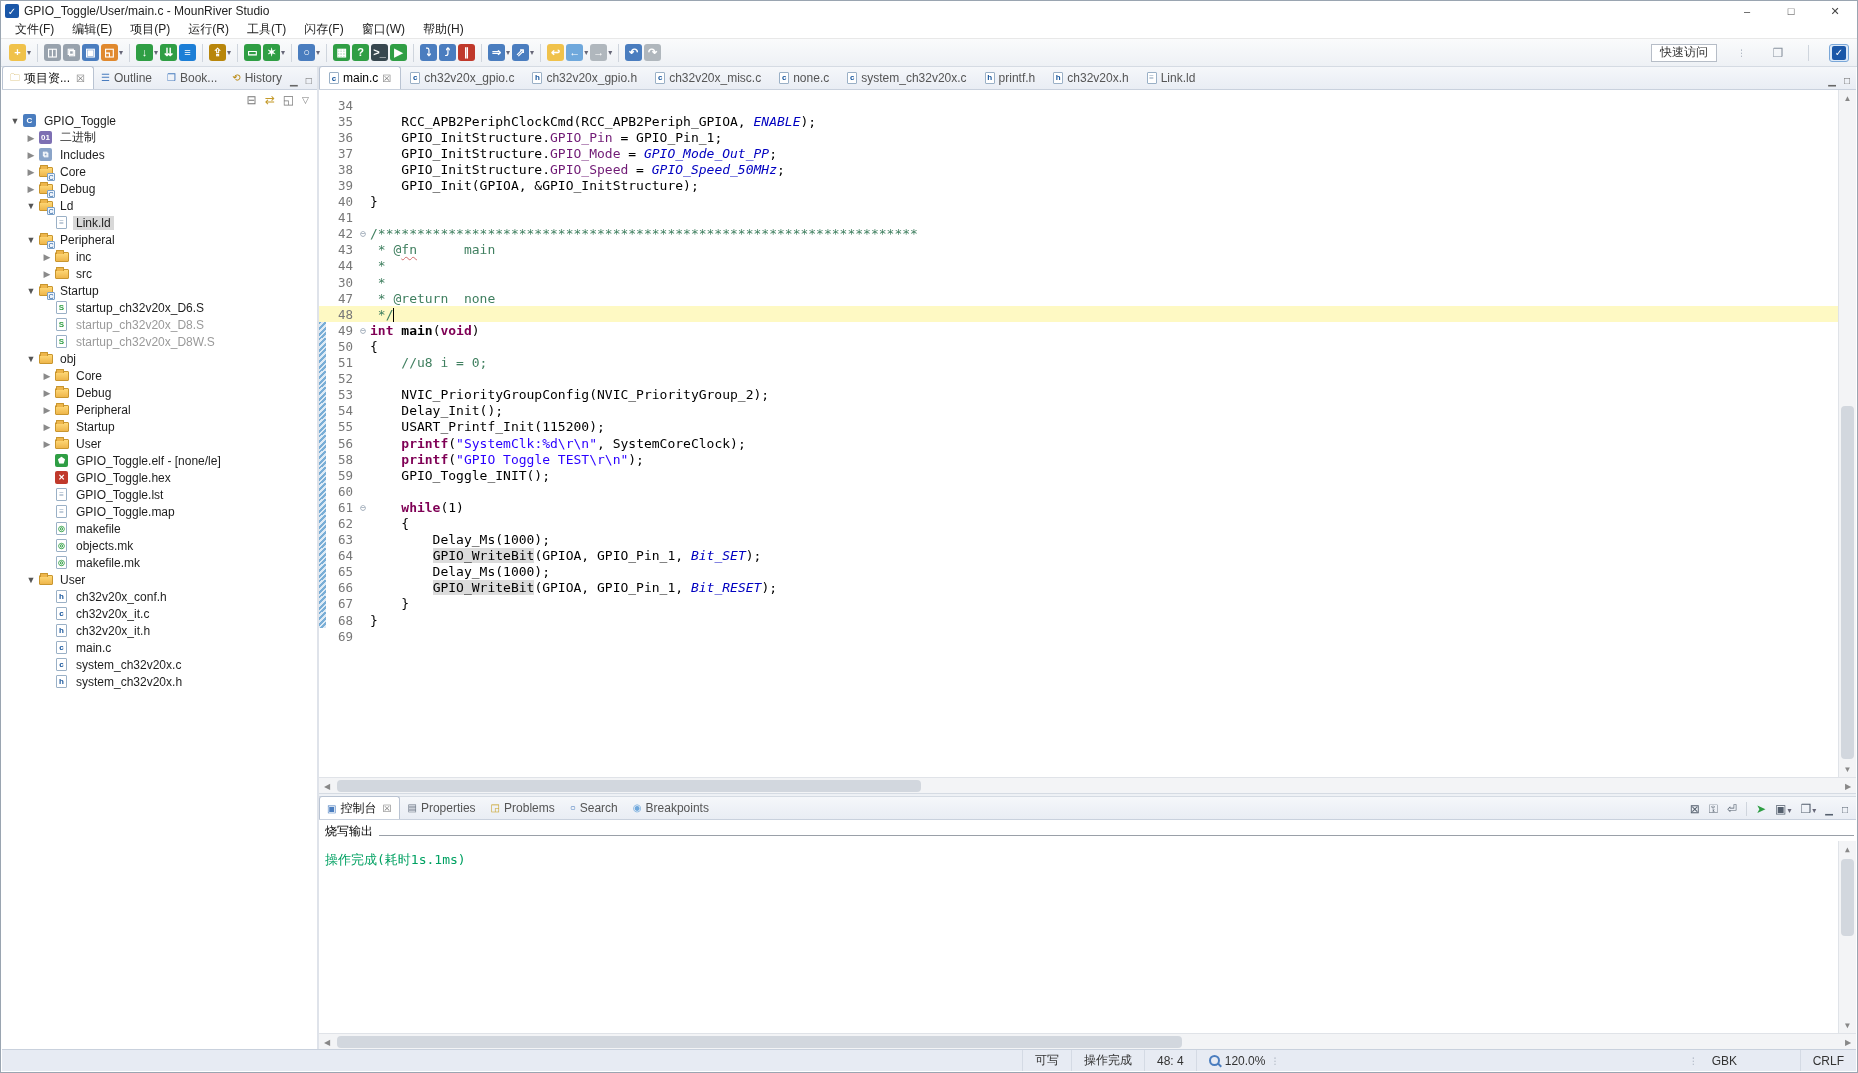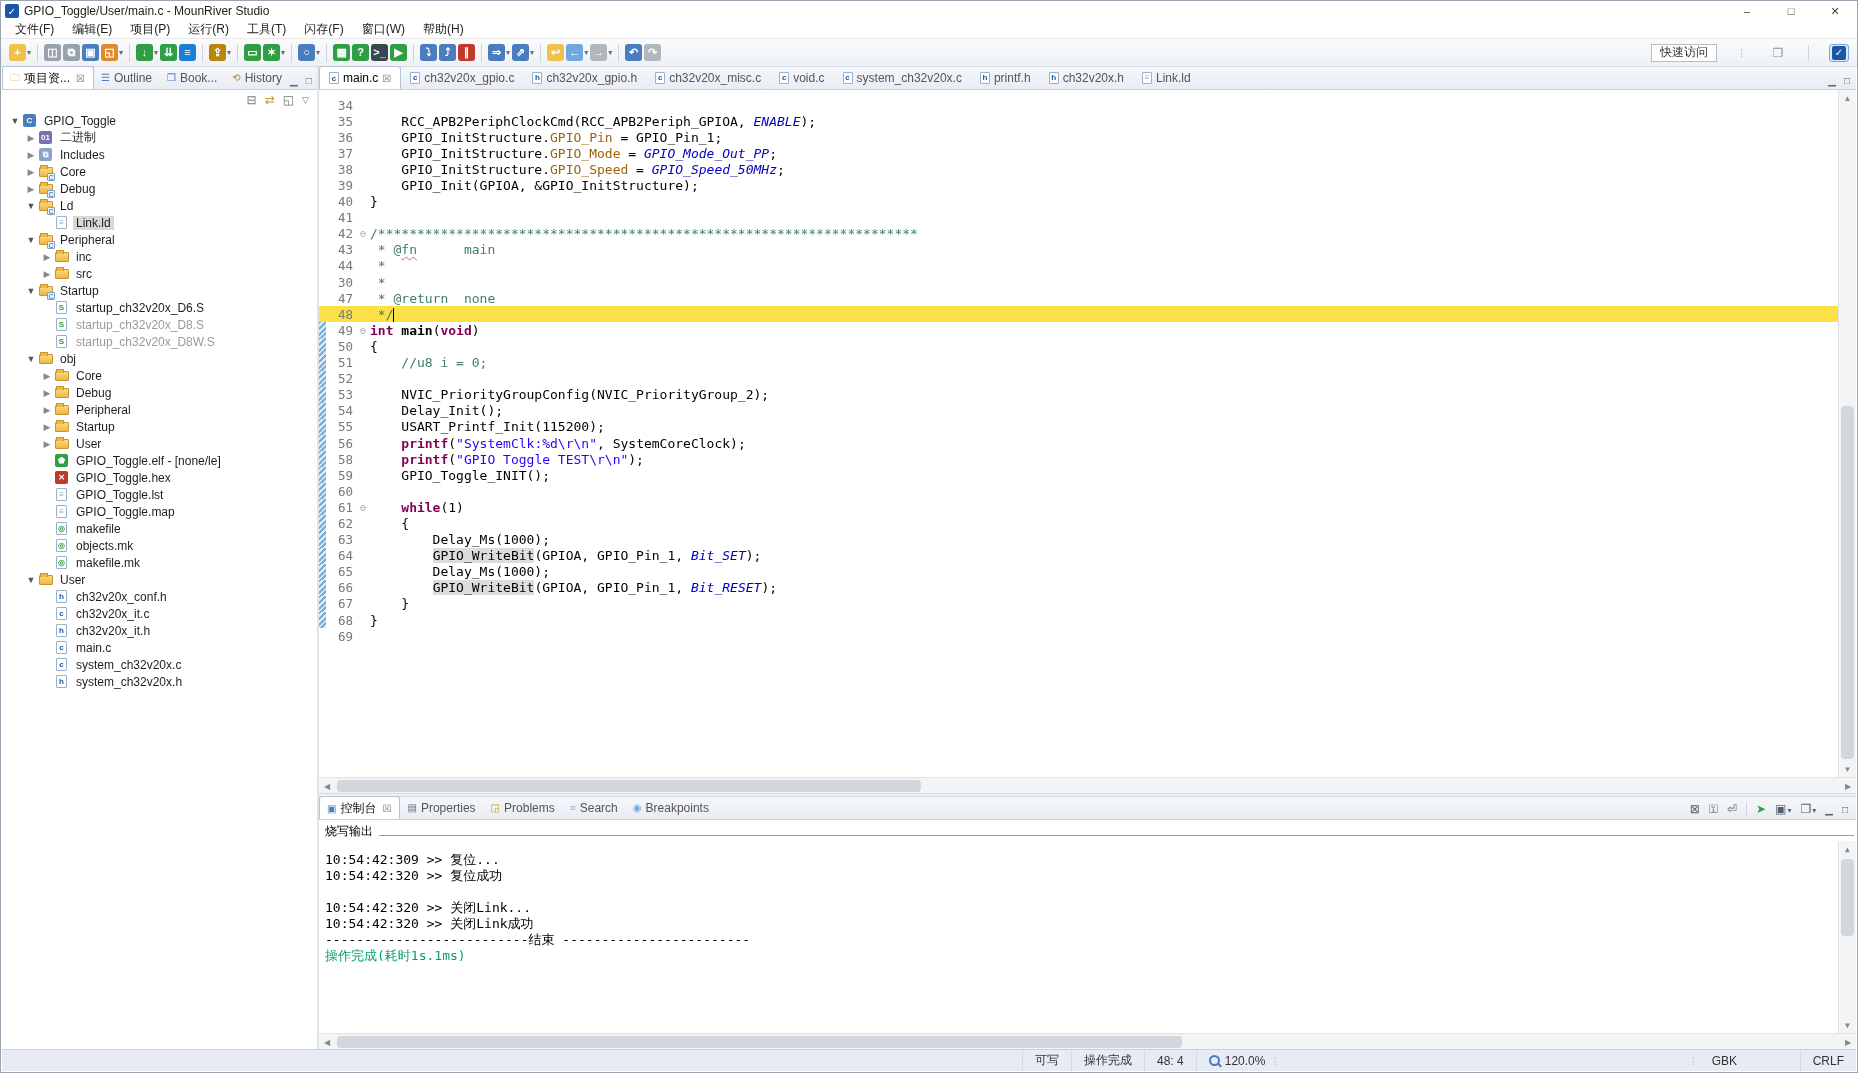--- a/index.html
+++ b/index.html
@@ -66,23 +66,23 @@
 
   
   .codewrap { position:relative; flex:1; background:#fff; overflow:hidden; }
   .code { position:absolute; top:0; left:0; right:18px; bottom:0; padding-top:7px; font-family:"DejaVu Sans Mono","Liberation Mono",monospace; font-size:13px; }
   .cline { height:16.1px; display:flex; align-items:center; white-space:pre; }
   .cline .diff { width:7px; align-self:stretch; flex:0 0 auto; }
   .cline.df .diff { background:repeating-linear-gradient(135deg,#79aed6 0 2px,#ddeaf5 2px 4px); }
   .cline .num { width:30px; text-align:right; color:#787878; font-size:12.5px; flex:0 0 auto; padding-right:3px; }
   .cline .fold { width:14px; color:#9aa7b5; font-size:10px; text-align:center; flex:0 0 auto; }
   .cline .src { flex:1; }
-  .cline.cur { background:#fde047; }
+  .cline.cur { background:#fef9c3; }
   .d { color:#000; } .k { color:#7f0055; font-weight:bold; } .s { color:#2a00ff; }
-  .c { color:#3f7f5f; } .e { color:#0000c0; font-style:italic; } .m { color:#a16207; }
+  .c { color:#3f7f5f; } .e { color:#0000c0; font-style:italic; } .m { color:#701a75; }
   .f { color:#000; font-weight:bold; } .w { color:#000; background:#dcdcdc; }
   .cu { color:#3f7f5f; text-decoration:underline wavy #d06a6a 1px; text-underline-offset:2px; }
   .caret-cursor { display:inline-block; width:1px; height:14px; background:#000; vertical-align:middle; }
 
   
   .vscroll { position:absolute; top:0; right:0; width:18px; bottom:0; background:#f3f4f6; border-left:1px solid #e0e3e8; }
   .vscroll .arr { height:16px; display:flex; align-items:center; justify-content:center; font-size:8px; color:#888; }
   .vscroll .arr.bot { position:absolute; bottom:0; left:0; right:0; }
   .vthumb { position:absolute; left:2px; right:2px; background:#d2d7de; border-radius:4px; }
   .hscroll { height:16px; background:#f3f4f6; border-top:1px solid #e0e3e8; position:relative; }
@@ -563,21 +563,21 @@
           <span class="etab">
             <span class="page-ic" style="width: 10px; height: 12px; color: rgb(20, 83, 154);">h</span>
             <span>ch32v20x_gpio.h</span>
           </span>
           <span class="etab">
             <span class="page-ic" style="width: 10px; height: 12px; color: rgb(20, 83, 154);">c</span>
             <span>ch32v20x_misc.c</span>
           </span>
           <span class="etab">
             <span class="page-ic" style="width: 10px; height: 12px; color: rgb(20, 83, 154);">c</span>
-            <span>void.c</span>
+            <span>none.c</span>
           </span>
           <span class="etab">
             <span class="page-ic" style="width: 10px; height: 12px; color: rgb(20, 83, 154);">c</span>
             <span>system_ch32v20x.c</span>
           </span>
           <span class="etab">
             <span class="page-ic" style="width: 10px; height: 12px; color: rgb(20, 83, 154);">h</span>
             <span>printf.h</span>
           </span>
           <span class="etab">
@@ -682,28 +682,20 @@
             <span>❐<span class="tcaret">▾</span></span>
             <span style="font-size:10px;">▁</span>
             <span style="font-size:10px;">□</span>
           </span>
         </div>
         <div class="cheader">
           <span>烧写输出</span>
           <span class="rule"></span>
         </div>
         <div class="cbody">
-          <div id="console-lines">
-              <div class="ln">10:54:42:309 &gt;&gt; 复位...</div>
-              <div class="ln">10:54:42:320 &gt;&gt; 复位成功</div>
-              <div class="ln"></div>
-              <div class="ln">10:54:42:320 &gt;&gt; 关闭Link...</div>
-              <div class="ln">10:54:42:320 &gt;&gt; 关闭Link成功</div>
-              <div class="ln">--------------------------结束 ------------------------</div>
-            </div>
           <div class="ln ok">操作完成(耗时1s.1ms)</div>
           <div class="cvscroll">
             <div class="arr" style="height:16px;display:flex;align-items:center;justify-content:center;font-size:8px;color:#888;">▲</div>
             <div class="vthumb" style="top:18px; height:40%;"></div>
             <div class="arr" style="position:absolute;bottom:0;left:0;right:0;height:16px;display:flex;align-items:center;justify-content:center;font-size:8px;color:#888;">▼</div>
           </div>
         </div>
         <div class="hscroll">
           <div class="arr" style="left:0;">◀</div>
           <div class="hthumb" style="left:18px; width:55%;"></div>

